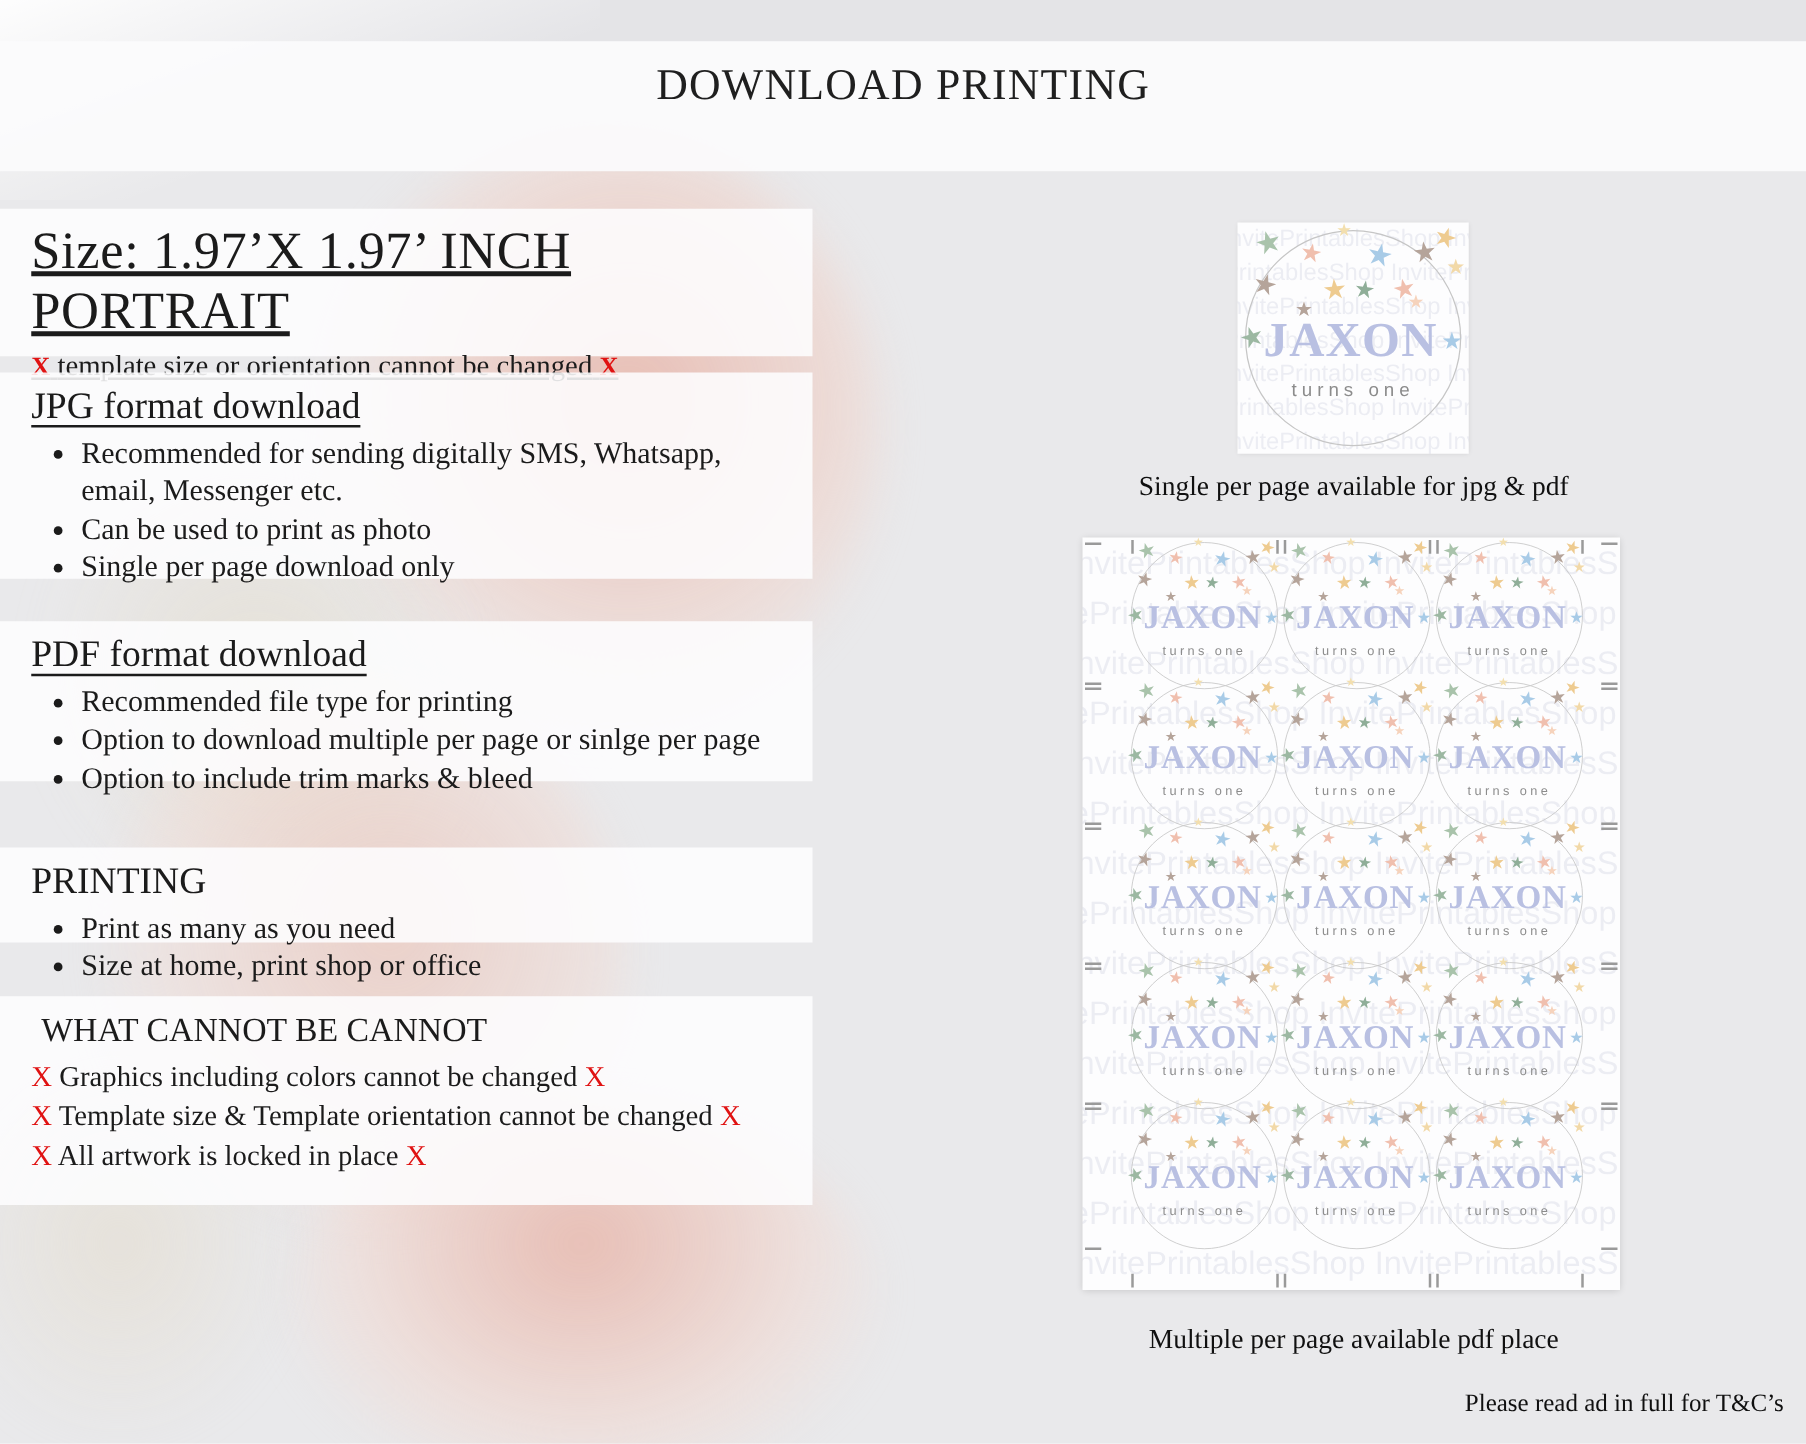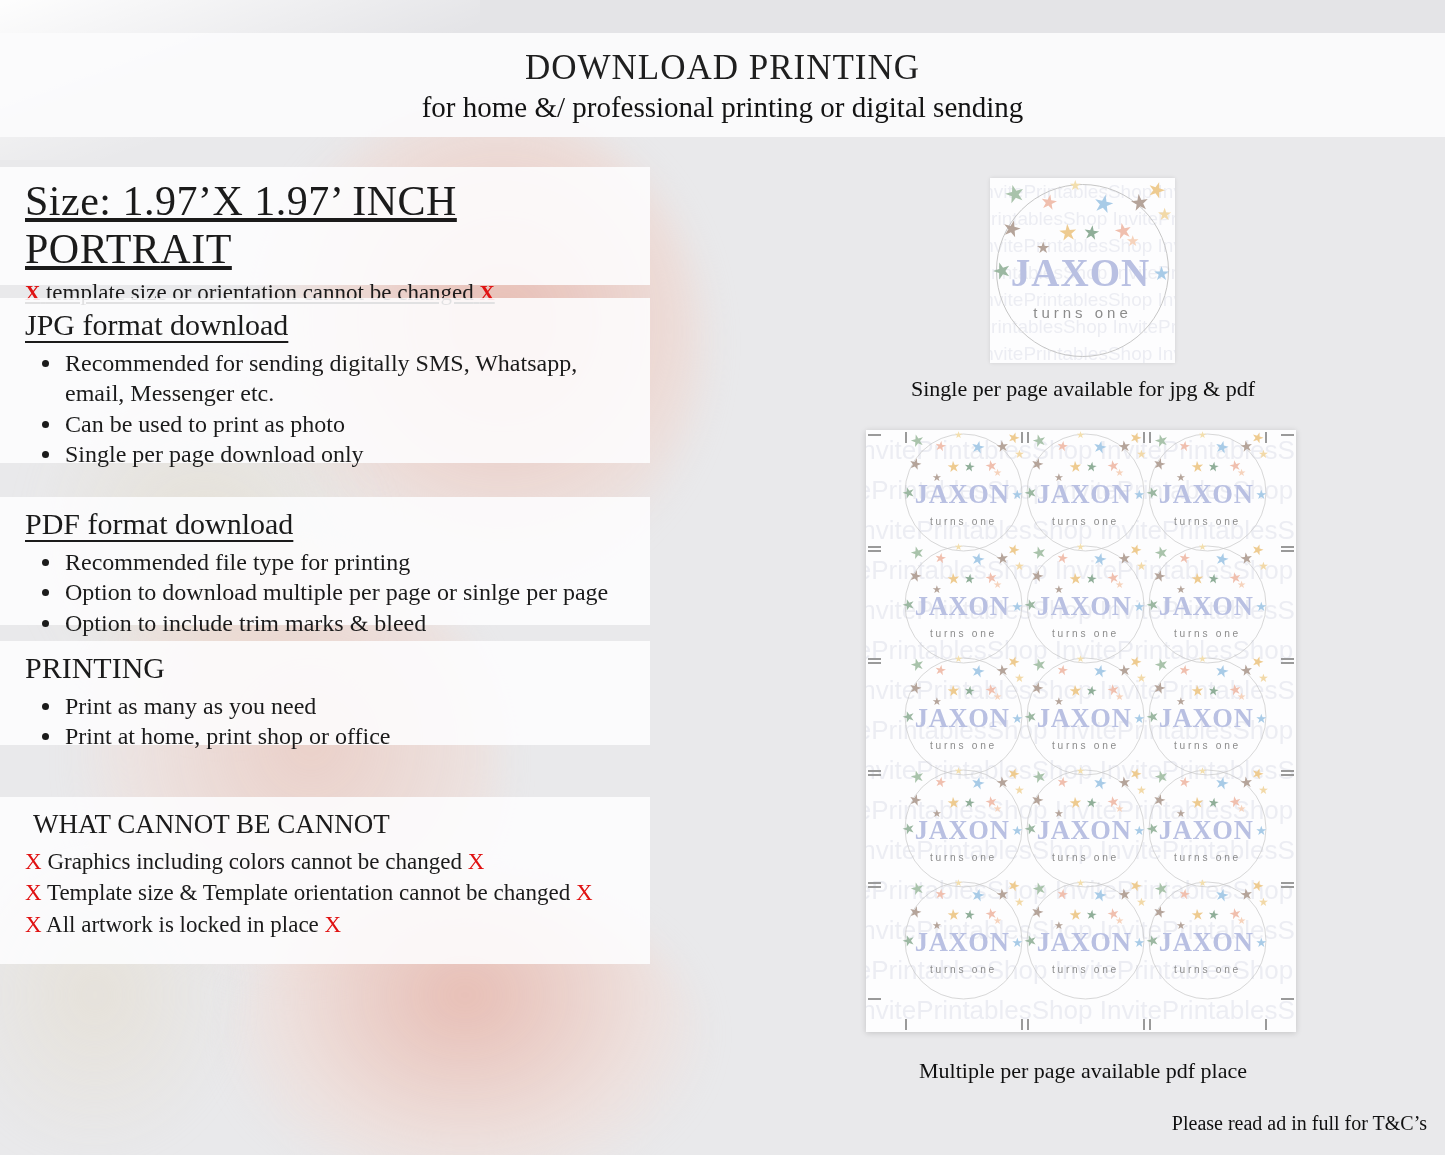--- a/index.html
+++ b/index.html
@@ -33,21 +33,21 @@
   .band{position:absolute;left:0;width:650px;background:rgba(253,253,254,.88);
         box-sizing:border-box;padding:8px 12px 8px 25px;}
   .size-band{top:167px;height:118px;text-decoration:underline;}
   .size-title{font-size:42px;font-weight:400;margin:2px 0 0;letter-spacing:.5px;}
   .xnote{font-size:23px;margin:7px 0 0;}
   .xmark{color:#e01212;}
   .xnote .xmark{font-weight:700;font-size:21px;}
 
   .jpg-band{top:298px;height:165px;}
   .pdf-band{top:497px;height:128px;}
-  .printing-band{top:641px;height:104px;}
+  .printing-band{top:678px;height:76px;}
   .edit-band{top:797px;height:167px;}
 
   .sec-title{font-size:30px;font-weight:400;margin:2px 0 6px;}
   .underlined{text-decoration:underline;text-underline-offset:6px;text-decoration-thickness:1.5px;}
   .bullets{margin:6px 0 0;padding-left:38px;font-size:24px;line-height:1.27;}
   .bullets li{padding-left:2px;}
 
   .edit-title{font-size:27px;font-weight:400;margin:4px 0 6px 8px;}
   .xline{font-size:23px;line-height:1.36;margin:0;}
   .edit-footer{font-size:24px;margin:3px 0 0;}
@@ -85,21 +85,20 @@
     <div class="bloom bl2"></div>
     <div class="bloom bl3"></div>
     <div class="bloom bl4"></div>
     <div class="bloom bl5"></div>
   </div>
   <div class="top-strip"></div>
   <div class="bg-highlight"></div>
 
   <header class="top-band">
     <div class="page-title">DOWNLOAD PRINTING</div>
-    <div class="page-subtitle">for home &amp;/ professional printing or digital sending</div>
   </header>
 
   <section class="band size-band">
     <h1 class="size-title">Size: 1.97’X 1.97’ INCH PORTRAIT</h1>
     <p class="xnote"><span class="xmark">X</span> <span>template size or orientation cannot be changed</span> <span class="xmark">X</span></p>
   </section>
 
   <section class="band jpg-band">
     <h2 class="sec-title underlined">JPG format download</h2>
     <ul class="bullets">
@@ -115,21 +114,21 @@
         <li>Recommended file type for printing</li>
         <li>Option to download multiple per page or sinlge per page</li>
         <li>Option to include trim marks &amp; bleed</li>
       </ul>
   </section>
 
   <section class="band printing-band">
     <h2 class="sec-title">PRINTING</h2>
     <ul class="bullets">
         <li>Print as many as you need</li>
-        <li>Print at home, print shop or office</li>
+        <li>Size at home, print shop or office</li>
       </ul>
   </section>
 
   <section class="band edit-band">
     <h2 class="edit-title">WHAT CANNOT BE CANNOT</h2>
     <div>
         <p class="xline"><span class="xmark">X</span> Graphics including colors cannot be changed <span class="xmark">X</span></p>
         <p class="xline"><span class="xmark">X</span> Template size &amp; Template orientation cannot be changed <span class="xmark">X</span></p>
         <p class="xline"><span class="xmark">X</span> All artwork is locked in place <span class="xmark">X</span></p>
       </div>

